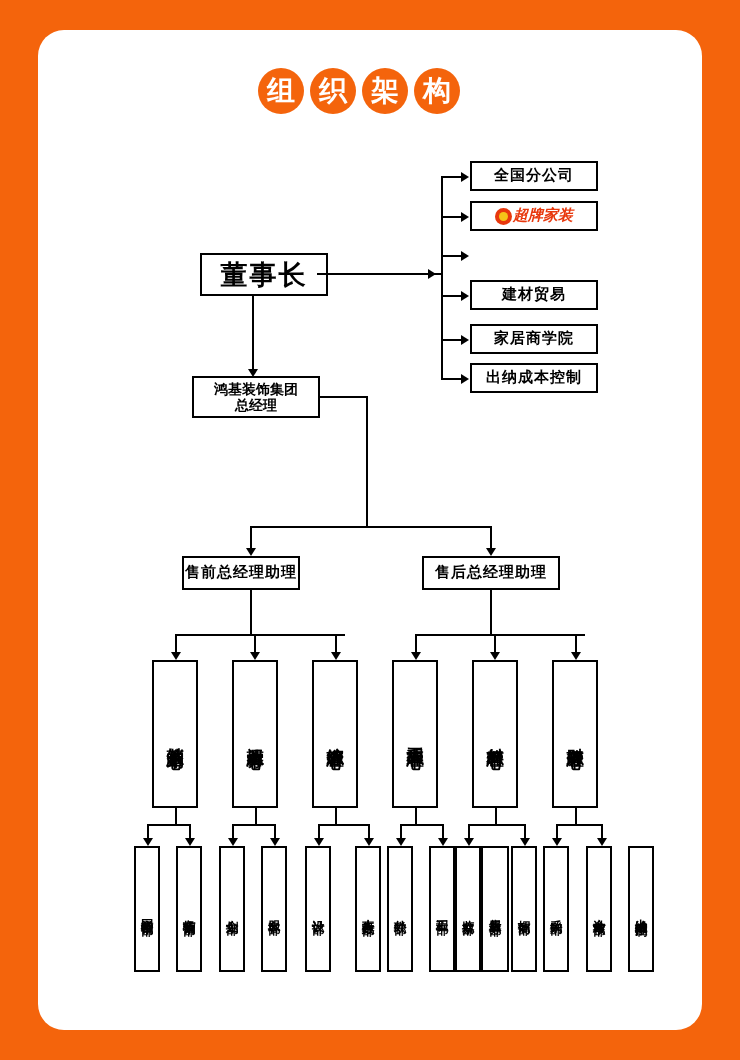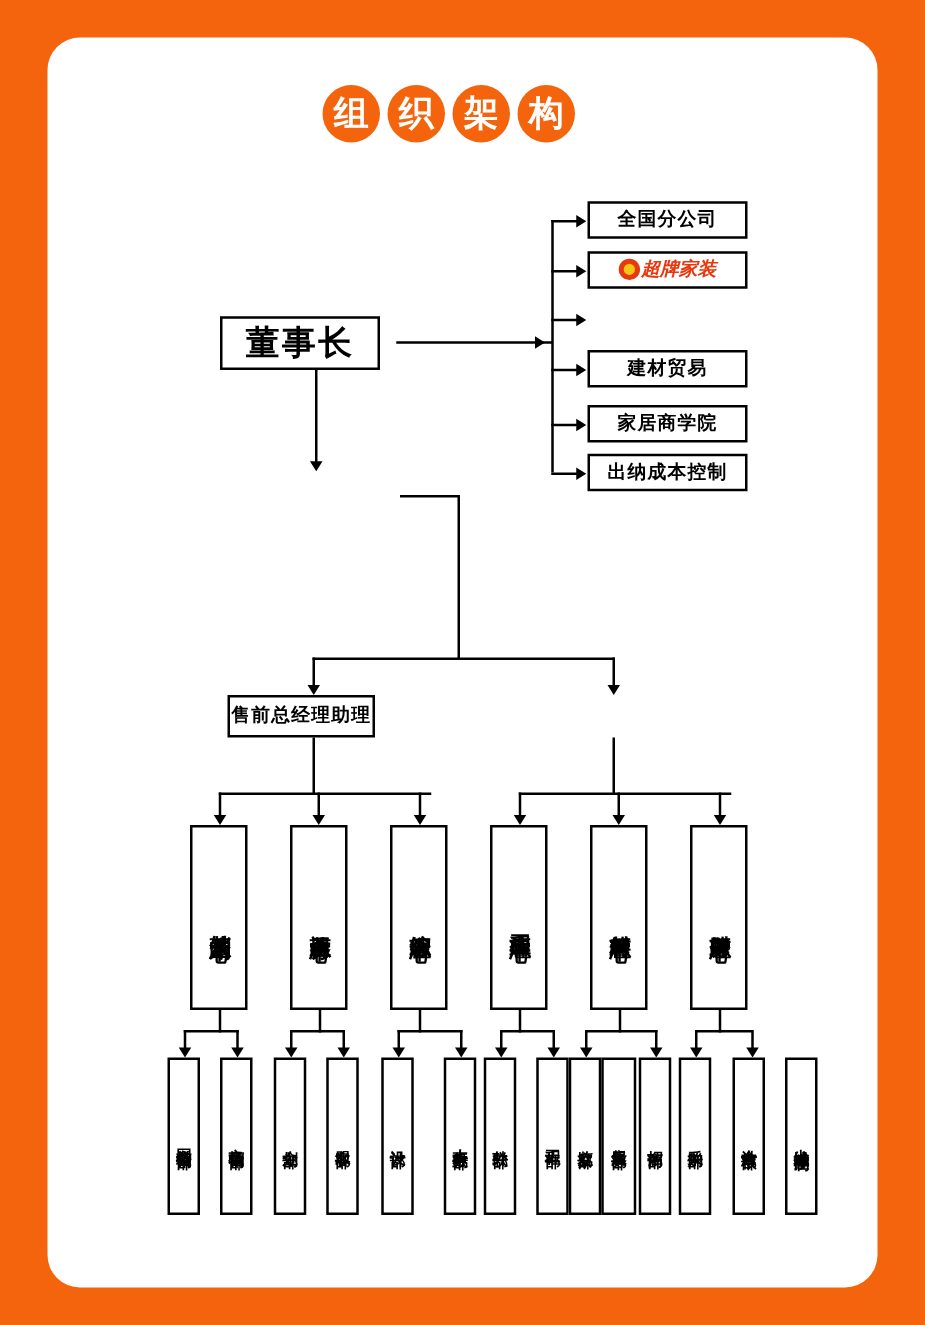--- a/index.html
+++ b/index.html
@@ -113,23 +113,24 @@
   .arrow-d {
     position: absolute;
     width: 0; height: 0;
     border-left: 5px solid transparent;
     border-right: 5px solid transparent;
     border-top: 8px solid #000000;
   }
   
   .logo-wrap {
     display: flex;
-    align-items: flex-start;
+    align-items: center;
     justify-content: center;
     gap: 1px;
+    font-family: Liberation Serif, serif;
   }
   .logo-mark {
     width: 17px;
     height: 17px;
     border-radius: 50%;
     background: #E8380D;
     display: inline-block;
     position: relative;
     flex: none;
   }
@@ -155,21 +156,21 @@
 <div id="page">
   <div id="card"></div>
 
   <div id="title">
     <div class="title-char">组</div>
     <div class="title-char">织</div>
     <div class="title-char">架</div>
     <div class="title-char">构</div>
   </div>
 
-  <div class="box chairman" style="left:176px; top:253px; width:128px; height:43px;">董事长</div>
+  <div class="box chairman" style="left:200px; top:253px; width:128px; height:43px;">董事长</div>
 
   <div class="hline" style="left:317px; top:273px; width:125px;"></div>
 
   <div class="vline" style="left:441px; top:176px; height:202px;"></div>
 
   <div class="hline" style="left:441px; top:176px; width:22px;"></div>
   <div class="arrow-r" style="left:461px; top:172px;"></div>
   <div class="hline" style="left:441px; top:216px; width:22px;"></div>
   <div class="arrow-r" style="left:461px; top:212px;"></div>
   <div class="hline" style="left:441px; top:255px; width:22px;"></div>
@@ -195,31 +196,38 @@
 
   <div class="box branch" style="left:470px; top:324px; width:128px; height:30px;">家居商学院</div>
 
   <div class="box branch" style="left:470px; top:280px; width:128px; height:30px;">建材贸易</div>
 
   <div class="box branch" style="left:470px; top:363px; width:128px; height:30px;">出纳成本控制</div>
 
   <div class="vline" style="left:252px; top:296px; height:78px;"></div>
   <div class="arrow-d" style="left:248px; top:369px;"></div>
 
+  <div class="box gm" style="left:192px; top:376px; width:128px; height:42px;">
+    <div>
+      <div>鸿基装饰集团</div>
+      <div>总经理</div>
+    </div>
+  </div>
 
   <div class="hline" style="left:320px; top:396px; width:48px;"></div>
   <div class="vline" style="left:366px; top:396px; height:132px;"></div>
 
   <div class="hline" style="left:250px; top:526px; width:242px;"></div>
   <div class="vline" style="left:250px; top:526px; height:28px;"></div>
   <div class="arrow-d" style="left:246px; top:548px;"></div>
   <div class="vline" style="left:490px; top:526px; height:28px;"></div>
   <div class="arrow-d" style="left:486px; top:548px;"></div>
 
   <div class="box assist" style="left:182px; top:556px; width:118px; height:34px;">售前总经理助理</div>
+  <div class="box assist" style="left:422px; top:556px; width:138px; height:34px;">售后总经理助理</div>
 
   <div class="vline" style="left:250px; top:590px; height:46px;"></div>
   <div class="hline" style="left:175px; top:634px; width:170px;"></div>
   <div class="vline" style="left:175px; top:634px; height:24px;"></div>
   <div class="arrow-d" style="left:171px; top:652px;"></div>
   <div class="vline" style="left:254px; top:634px; height:24px;"></div>
   <div class="arrow-d" style="left:250px; top:652px;"></div>
   <div class="vline" style="left:335px; top:634px; height:24px;"></div>
   <div class="arrow-d" style="left:331px; top:652px;"></div>
 

